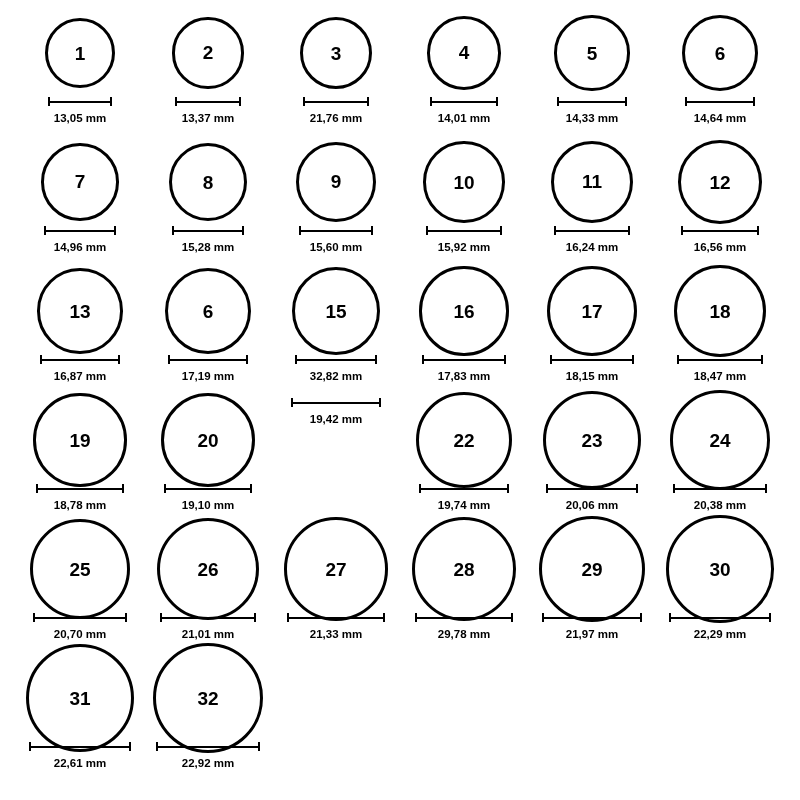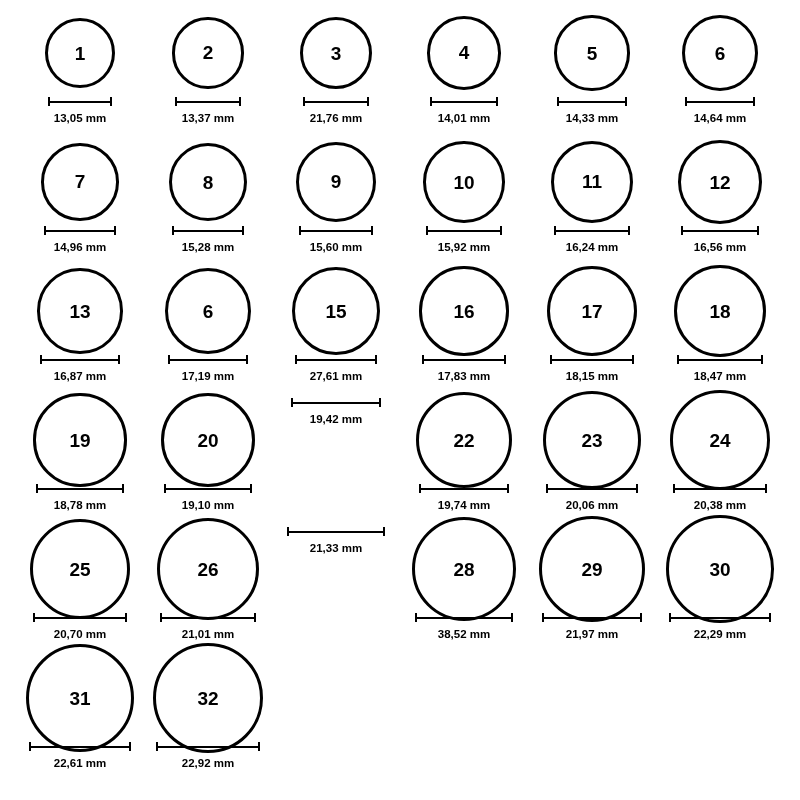--- a/index.html
+++ b/index.html
@@ -252,21 +252,21 @@
       </div>
       <div class="cell">
         <div class="ring-wrap">
           <div class="ring" style="width: 87.9155px; height: 87.9155px;">
             <span class="ring-label">15</span>
           </div>
         </div>
         <div class="measure">
           <div class="bar" style="width: 81.9155px;"></div>
         </div>
-        <div class="mm">27,61 mm</div>
+        <div class="mm">32,82 mm</div>
       </div>
       <div class="cell">
         <div class="ring-wrap">
           <div class="ring" style="width: 89.2115px; height: 89.2115px; justify-content: center;">
             <span class="ring-label">16</span>
           </div>
         </div>
         <div class="measure">
           <div class="bar" style="width: 83.2115px;"></div>
         </div>
@@ -371,35 +371,40 @@
           <div class="ring" style="width: 102.091px; height: 102.091px;">
             <span class="ring-label">26</span>
           </div>
         </div>
         <div class="measure">
           <div class="bar" style="width: 96.0905px;"></div>
         </div>
         <div class="mm">21,01 mm</div>
       </div>
       <div class="cell">
+        <div class="ring-wrap">
+          <div class="ring" style="width: 103.386px; height: 103.386px;">
+            <span class="ring-label">27</span>
+          </div>
+        </div>
         <div class="measure">
           <div class="bar" style="width: 97.3865px;"></div>
         </div>
         <div class="mm">21,33 mm</div>
       </div>
       <div class="cell">
         <div class="ring-wrap">
           <div class="ring" style="width: 104.682px; height: 104.682px;">
             <span class="ring-label">28</span>
           </div>
         </div>
         <div class="measure">
           <div class="bar" style="width: 98.6825px;"></div>
         </div>
-        <div class="mm">38,52 mm</div>
+        <div class="mm">29,78 mm</div>
       </div>
       <div class="cell">
         <div class="ring-wrap">
           <div class="ring" style="width: 105.978px; height: 105.978px;">
             <span class="ring-label">29</span>
           </div>
         </div>
         <div class="measure">
           <div class="bar" style="width: 99.9785px;"></div>
         </div>

